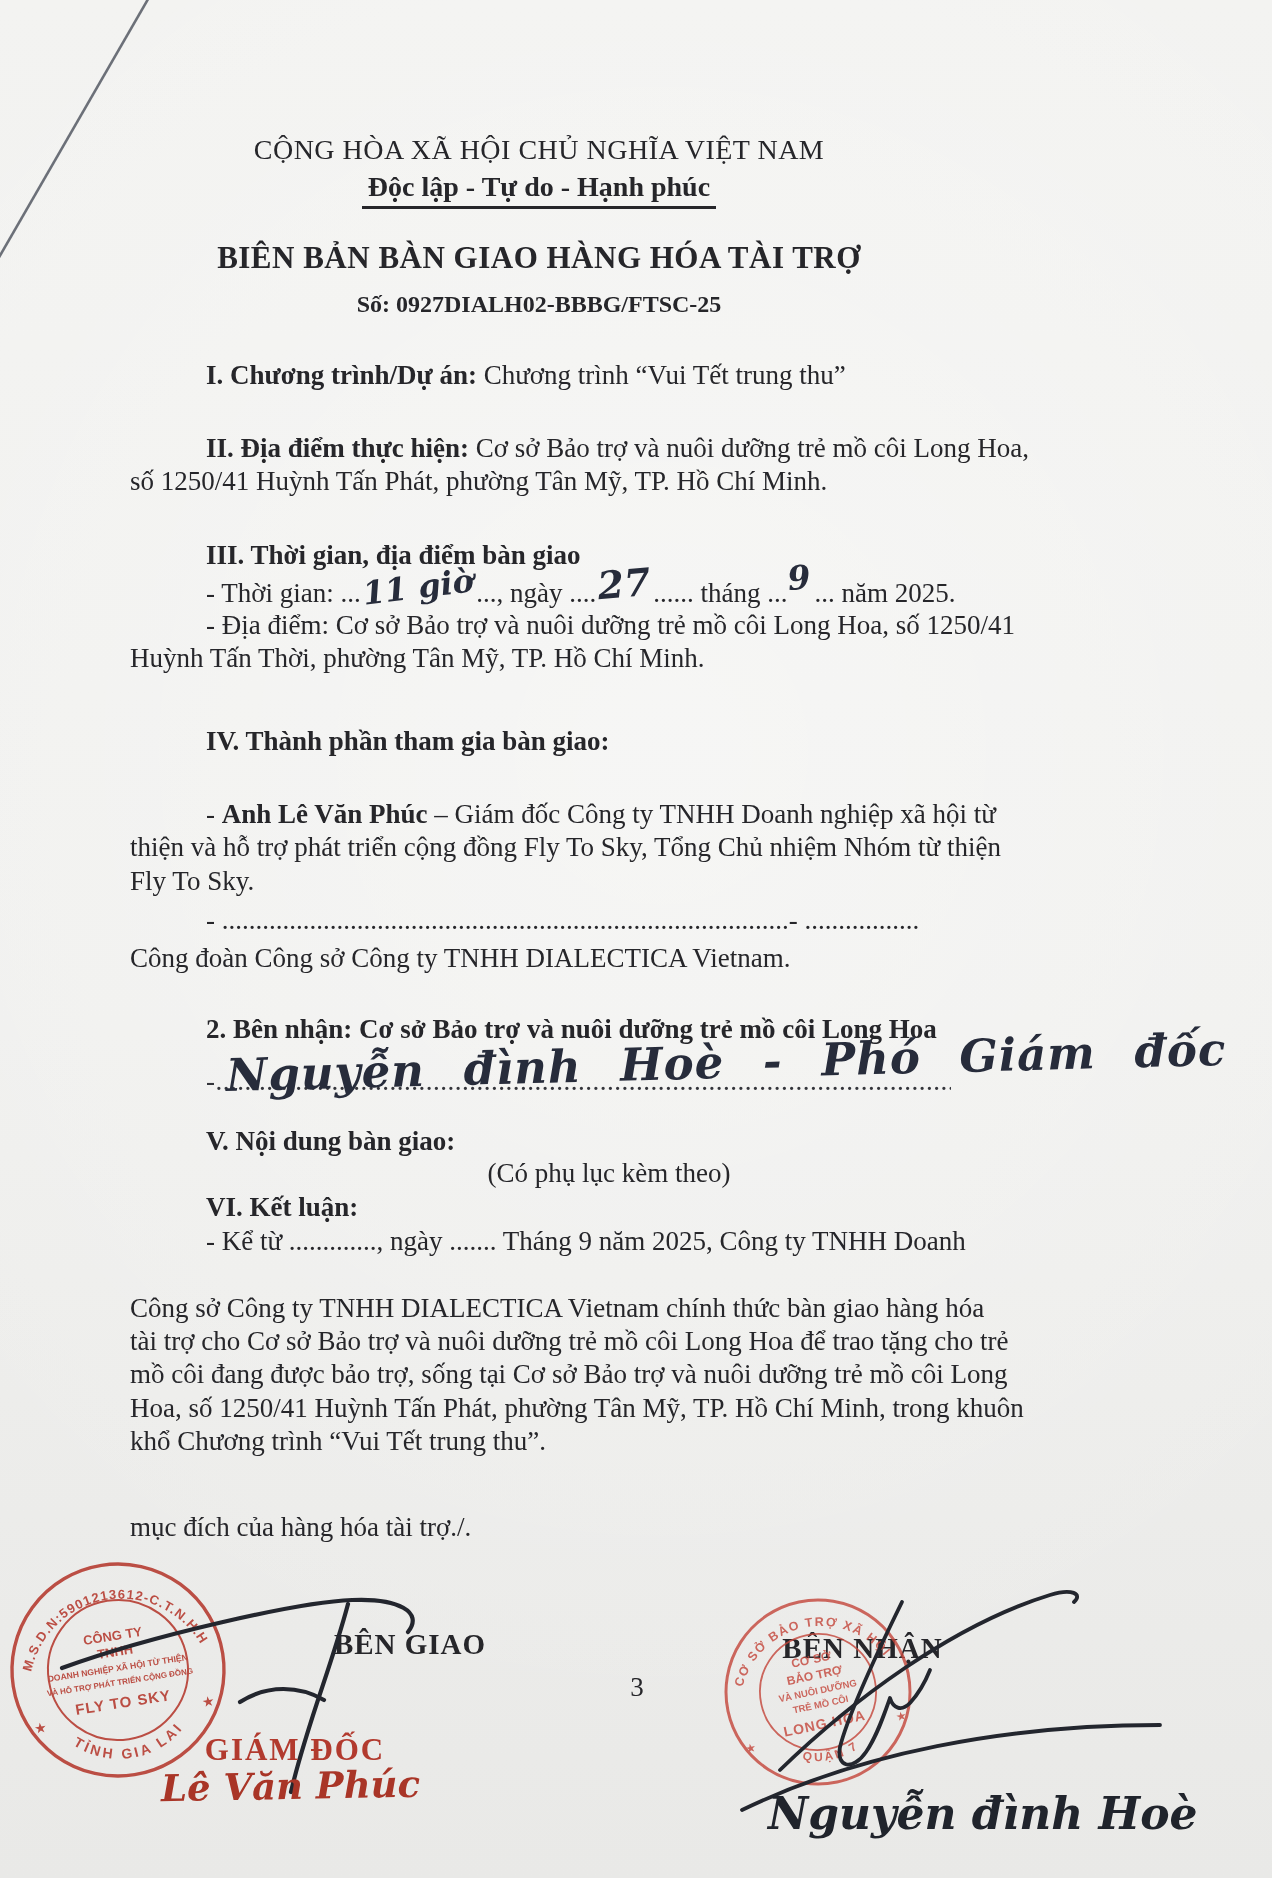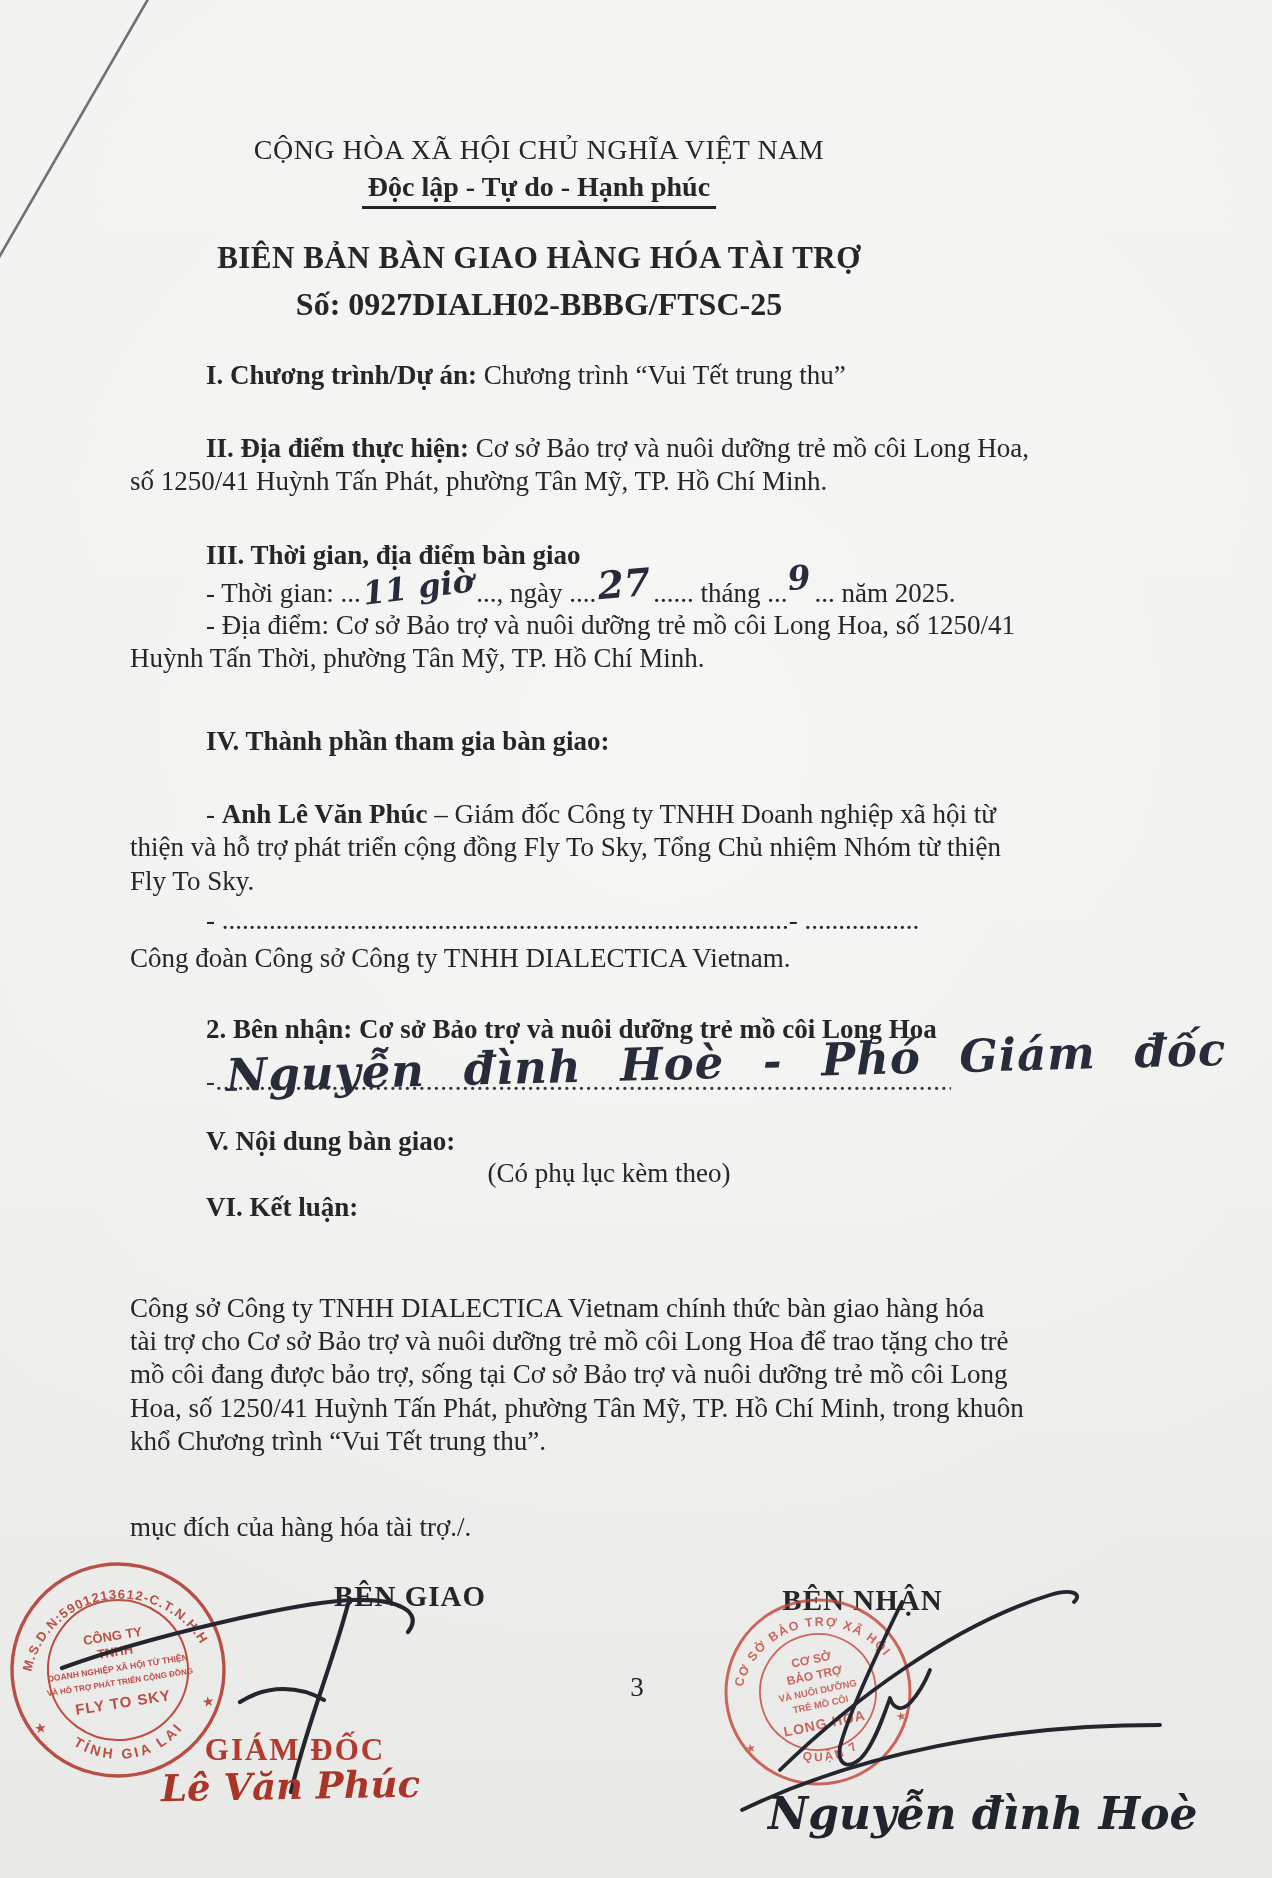--- a/index.html
+++ b/index.html
@@ -11,29 +11,29 @@
       linear-gradient(180deg,#f3f3f1 0%,#f0f0ee 55%,#e9e9e7 100%);
   }
   .ln{position:absolute;left:130px;width:818px;font-size:27px;line-height:34px;white-space:nowrap;}
   .ind{padding-left:76px;}
   .b{font-weight:bold;}
   .ctr{text-align:center;white-space:normal;}
   .motto1{top:133px;font-size:28px;font-weight:normal;letter-spacing:.5px;}
   .motto2{top:170px;font-size:28px;font-weight:bold;}
   .motto2 span{display:inline-block;border-bottom:3px solid #26262a;padding:0 6px 2px;}
   .title{top:241px;font-size:31px;font-weight:bold;letter-spacing:.5px;}
-  .docnum{top:287px;font-size:32px;font-weight:bold;}
+  .docnum{top:287px;font-size:24px;font-weight:bold;}
   .hand{font-family:"DejaVu Serif",serif;font-style:italic;font-weight:bold;color:#272c3b;display:inline-block;}
   .hand-time{font-size:32px;transform:rotate(-7deg) translateY(-4px);margin:0 2px;}
   .hand-day{font-size:38px;transform:rotate(-5deg) translateY(-5px);margin:0 2px;}
   .hand-month{font-size:33px;transform:rotate(-6deg) translateY(-13px);margin:0 2px;}
   .nhan-hand-wrap{position:absolute;left:130px;top:1040px;width:830px;height:78px;}
   .nhan-dots{position:absolute;left:76px;top:26px;font-size:27px;color:#33343a;letter-spacing:.5px;overflow:hidden;width:745px;white-space:nowrap;}
   .nhan-hand{position:absolute;left:96px;top:-4px;font-size:45px;word-spacing:22px;letter-spacing:1px;transform:rotate(-1.5deg);white-space:nowrap;}
-  .sig-label{position:absolute;font-size:29px;font-weight:bold;letter-spacing:1px;text-align:center;}
+  .sig-label{position:absolute;font-size:29px;font-weight:bold;letter-spacing:1px;text-align:center;margin-top:48px;}
   .role{position:absolute;left:160px;top:1732px;width:270px;text-align:center;
         font-size:31px;font-weight:bold;letter-spacing:2px;color:#b23a2e;}
   .script-name{position:absolute;left:148px;top:1764px;width:285px;text-align:center;
         font-family:"DejaVu Serif",serif;font-style:italic;font-weight:bold;
         font-size:37px;color:#a93527;transform:rotate(-1deg);}
   .hand-name{position:absolute;left:768px;top:1788px;width:340px;
         font-family:"DejaVu Serif",serif;font-style:italic;font-weight:bold;
         font-size:44px;color:#20242c;transform:rotate(-2.5deeg);white-space:nowrap;}
   .pagenum{position:absolute;left:612px;top:1672px;width:50px;text-align:center;font-size:27px;}
   svg{position:absolute;pointer-events:none;}
@@ -73,20 +73,21 @@
 
   <div class="nhan-hand-wrap">
     <div class="nhan-dots">-..........................................................................................................</div>
     <div class="nhan-hand hand">Nguyễn đình Hoè - Phó Giám đốc</div>
   </div>
 
   <div class="ln ind b" style="top:1124px">V. Nội dung bàn giao:</div>
   <div class="ln ctr" style="top:1156px;padding-left:70px">(Có phụ lục kèm theo)</div>
 
   <div class="ln ind b" style="top:1190px">VI. Kết luận:</div>
+  <div class="ln ind" style="top:1224px">- Kể từ ............., ngày ....... Tháng 9 năm 2025, Công ty TNHH Doanh</div>
   <div class="ln" style="top:1291px">Công sở Công ty TNHH DIALECTICA Vietnam chính thức bàn giao hàng hóa</div>
   <div class="ln" style="top:1324px">tài trợ cho Cơ sở Bảo trợ và nuôi dưỡng trẻ mồ côi Long Hoa để trao tặng cho trẻ</div>
   <div class="ln" style="top:1357px">mồ côi đang được bảo trợ, sống tại Cơ sở Bảo trợ và nuôi dưỡng trẻ mồ côi Long</div>
   <div class="ln" style="top:1391px">Hoa, số 1250/41 Huỳnh Tấn Phát, phường Tân Mỹ, TP. Hồ Chí Minh, trong khuôn</div>
   <div class="ln" style="top:1424px">khổ Chương trình “Vui Tết trung thu”.</div>
   <div class="ln" style="top:1510px">mục đích của hàng hóa tài trợ./.</div>
 
   <div class="sig-label" style="left:280px;top:1580px;width:260px">BÊN GIAO</div>
   <div class="sig-label" style="left:735px;top:1584px;width:255px">BÊN NHẬN</div>
   <div class="pagenum">3</div>

